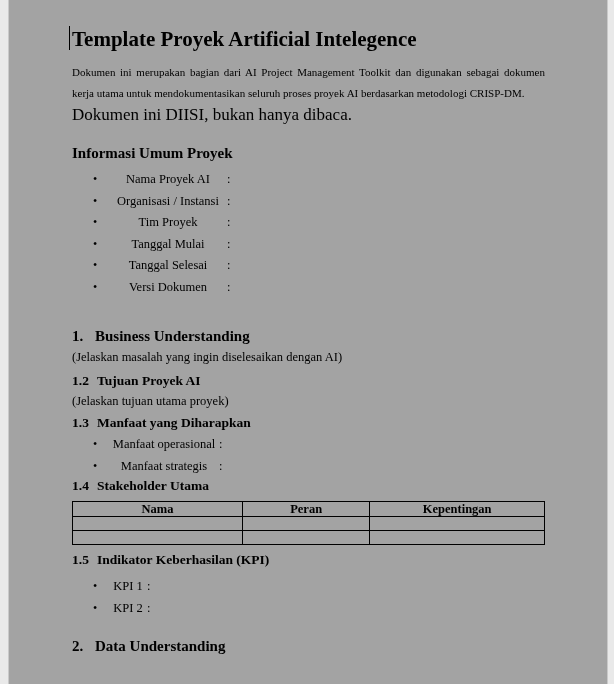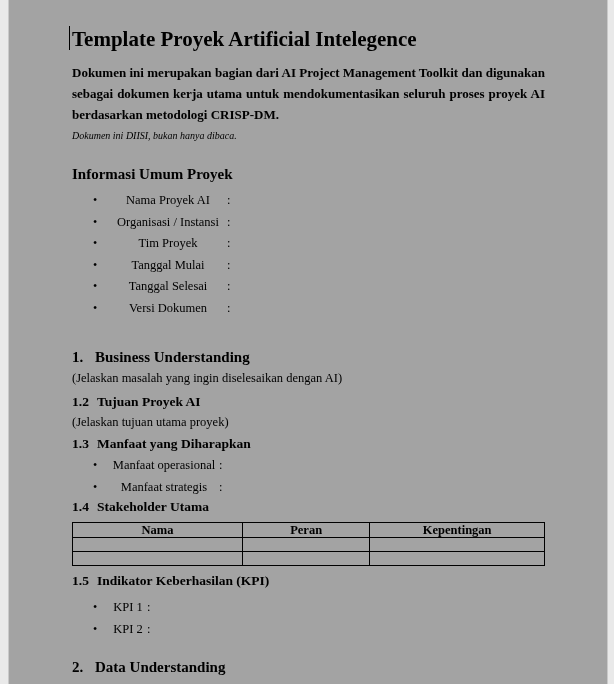--- a/index.html
+++ b/index.html
@@ -25,25 +25,25 @@
     font-size: 21px; line-height: 30px; font-weight: bold;
     margin: 0 0 8px 0; white-space: nowrap;
   }
   .caret {
     display: inline-block; width: 0; height: 24px;
     border-left: 1.5px solid #000;
     vertical-align: -4px;
     margin-left: -3px; margin-right: 2px;
   }
   p.justified {
-    font-size: 13px; line-height: 21px;
-    text-align: justify; margin: 0; font-weight: bold;
+    font-size: 11px; line-height: 21px;
+    text-align: justify; margin: 0;
   }
   p.plain {
-    font-size: 10px; line-height: 21px; margin: 0; font-style: italic;
+    font-size: 17px; line-height: 21px; margin: 0;
   }
   h2.sec {
     font-size: 15px; line-height: 21px; font-weight: bold; margin: 0;
   }
   h2.info-h { margin-top: 18px; }
   h2.sec1 { margin-top: 28px; }
   h2.sec2 { margin-top: 17px; }
   h2 .num { display: inline-block; width: 23px; }
   h3.sub {
     font-size: 13.5px; line-height: 21px; font-weight: bold; margin: 2px 0 0 0;

